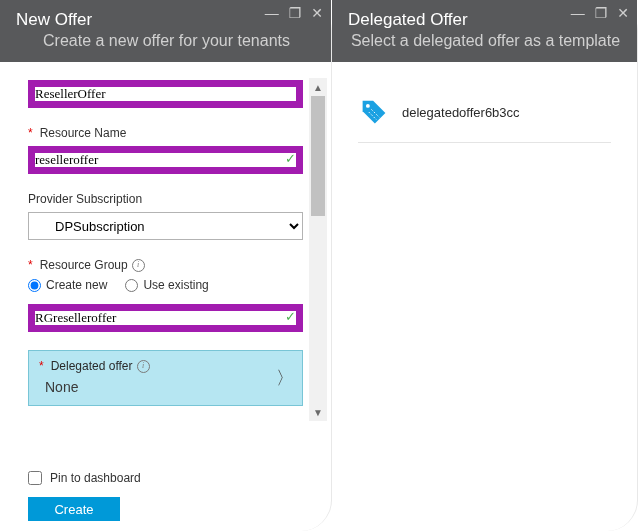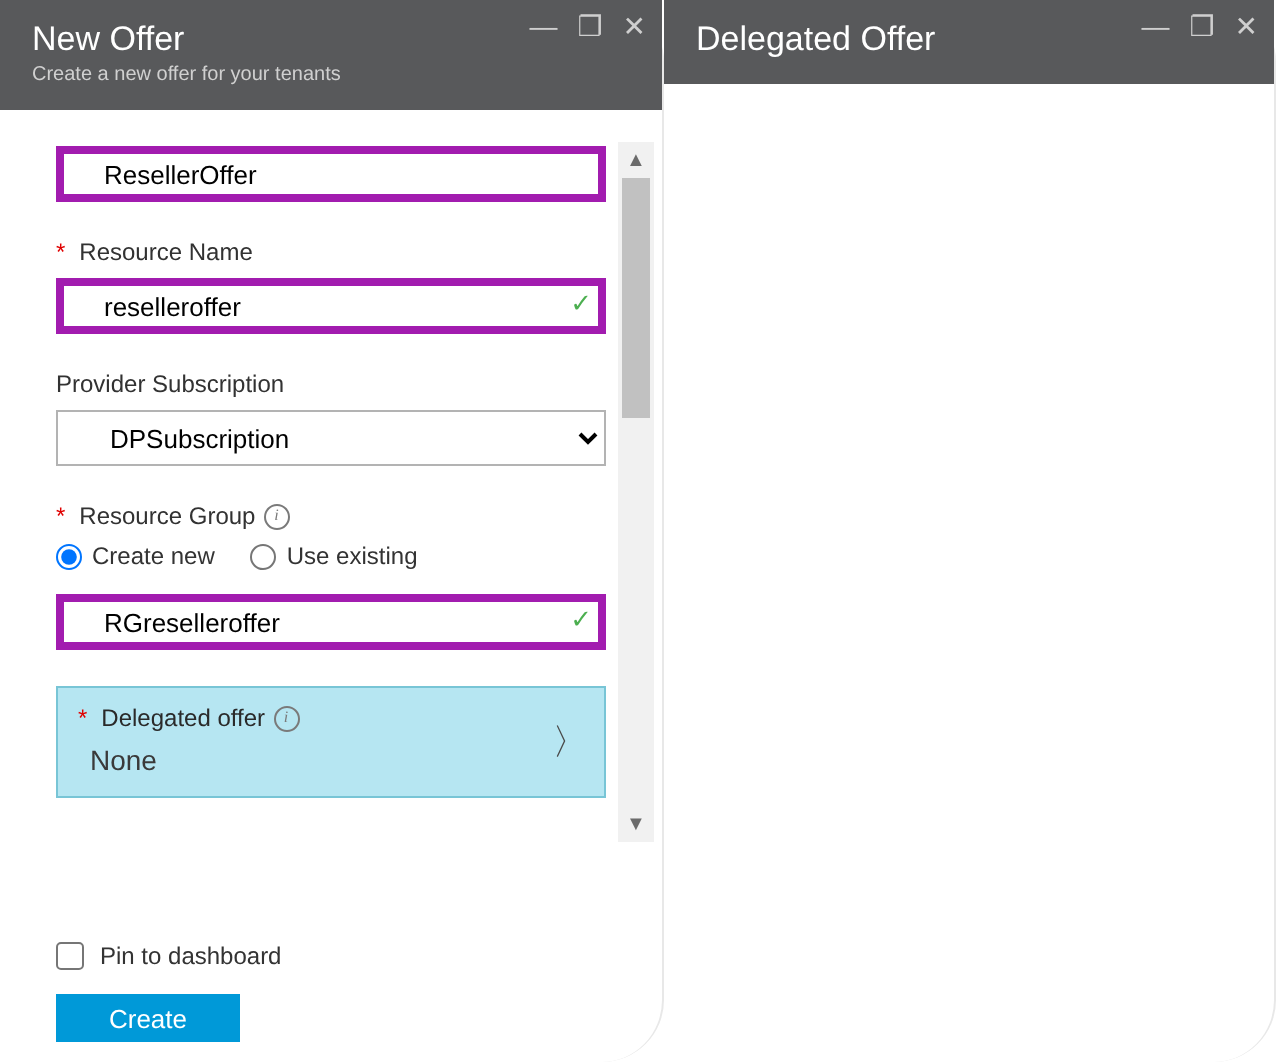--- a/index.html
+++ b/index.html
@@ -30,23 +30,24 @@
     background: #58595b;
     color: #fff;
     padding: 10px 14px 12px 16px;
     position: relative;
   }
   .blade-title {
     font-size: 17px;
     font-weight: 400;
   }
   .blade-subtitle {
-    font-size: 10px;
+    font-size: 16px;
     color: #d0d0d0;
     margin-top: 2px;
+    text-align: center;
   }
   .blade-controls {
     position: absolute;
     right: 8px;
     top: 6px;
     display: flex;
     gap: 10px;
     align-items: center;
   }
   .blade-controls span {
@@ -84,25 +85,26 @@
     color: #7a7a7a;
     align-items: center;
     justify-content: center;
     font-style: italic;
     font-family: Georgia, serif;
     line-height: 1;
   }
   .text-input {
     width: 100%;
     height: 28px;
-    border: 4px solid #a21caf;
-    padding: 0 20px;
+    border: 7px solid #a21caf;
+    padding: 0 0;
     font-size: 13px;
     box-sizing: border-box;
     outline: none;
+    font-family: Liberation Serif, serif;
   }
   .input-wrap { position: relative; margin-bottom: 18px; }
   .valid-tick {
     position: absolute;
     right: 7px;
     top: 50%;
     transform: translateY(-60%);
     color: #4caf50;
     font-size: 13px;
     pointer-events: none;
@@ -311,21 +313,35 @@
           <span>Pin to dashboard</span>
         </div>
         <button class="create-btn">Create</button>
       </div>
     </div>
   </div>
 
   <div class="blade blade-right">
     <div class="blade-header">
       <div class="blade-title">Delegated Offer</div>
+      <div class="blade-subtitle">Select a delegated offer as a template</div>
       <div class="blade-controls">
         <span>—</span>
         <span>❐</span>
         <span>✕</span>
       </div>
     </div>
+    <div class="right-body">
+      <div class="offer-item">
+        <span class="tag-icon">
+          <svg width="28" height="28" viewBox="0 0 32 32">
+            <path d="M3 3 L15 3 L29 17 L17 29 L3 15 Z" fill="#1ba1e2"></path>
+            <circle cx="9" cy="9" r="2.2" fill="#fff"></circle>
+            <line x1="13" y1="13" x2="22" y2="22" stroke="#fff" stroke-width="1" stroke-dasharray="2,2"></line>
+            <line x1="10" y1="16" x2="19" y2="25" stroke="#fff" stroke-width="1" stroke-dasharray="2,2"></line>
+          </svg>
+        </span>
+        <span class="name">delegatedoffer6b3cc</span>
+      </div>
+    </div>
   </div>
 
 </div>
 
 </body></html>

